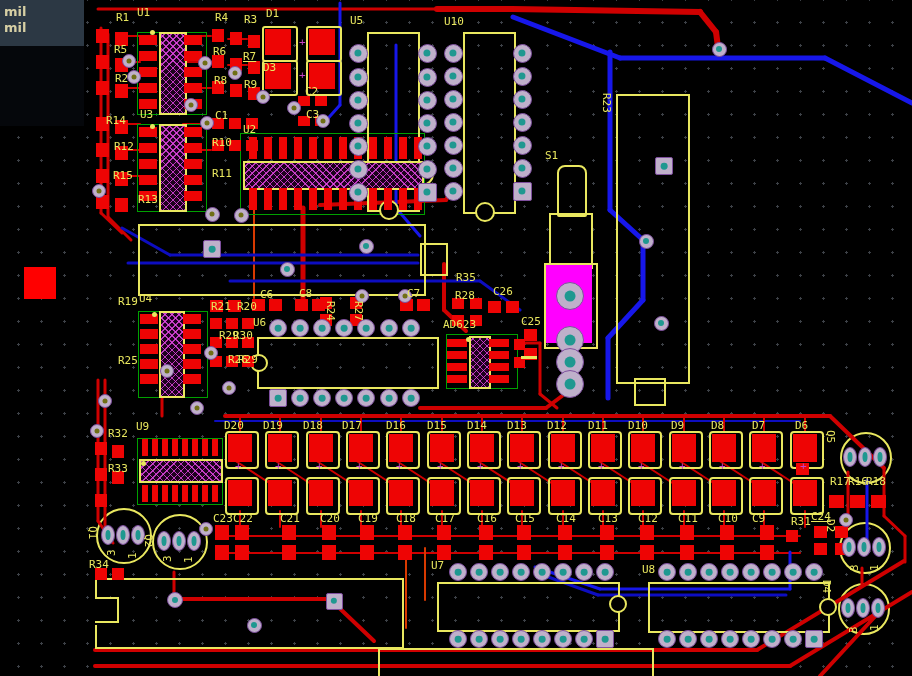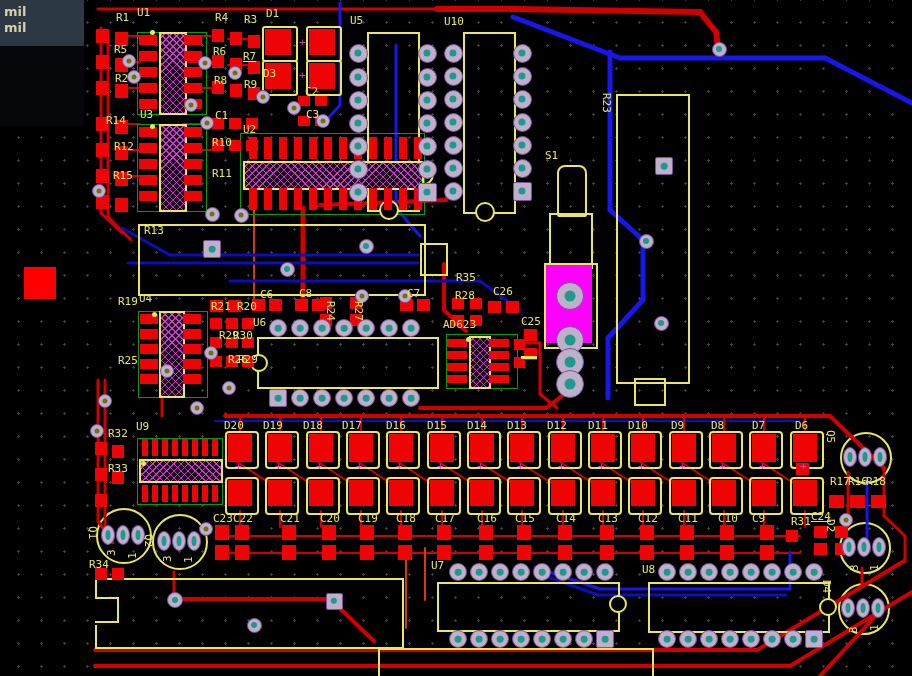--- a/index.html
+++ b/index.html
@@ -869,35 +869,35 @@
     <div class=" abs" style="left: 466px; top: 337px; width: 5px; height: 5px; background: rgb(233, 231, 95); border-radius: 50%; z-index: 6;"></div>
     <div class=" abs" style="left: 521px; top: 356px; width: 16px; height: 3px; background: rgb(233, 231, 95); z-index: 6;"></div>
     <span class="lbl" style="left: 116px; top: 12px;">R1</span>
     <span class="lbl" style="left: 137px; top: 7px;">U1</span>
     <span class="lbl" style="left: 215px; top: 12px;">R4</span>
     <span class="lbl" style="left: 244px; top: 14px;">R3</span>
     <span class="lbl" style="left: 266px; top: 8px;">D1</span>
     <span class="lbl" style="left: 114px; top: 44px;">R5</span>
     <span class="lbl" style="left: 213px; top: 46px;">R6</span>
     <span class="lbl" style="left: 243px; top: 51px; text-decoration: underline;">R7</span>
-    <span class="lbl" style="left: 263px; top: 68px;">D3</span>
+    <span class="lbl" style="left: 263px; top: 62px;">D3</span>
     <span class="lbl" style="left: 115px; top: 73px;">R2</span>
     <span class="lbl" style="left: 214px; top: 75px;">R8</span>
     <span class="lbl" style="left: 244px; top: 79px;">R9</span>
     <span class="lbl" style="left: 305px; top: 86px;">C2</span>
     <span class="lbl" style="left: 106px; top: 115px;">R14</span>
     <span class="lbl" style="left: 140px; top: 109px;">U3</span>
     <span class="lbl" style="left: 215px; top: 110px;">C1</span>
     <span class="lbl" style="left: 306px; top: 109px;">C3</span>
     <span class="lbl" style="left: 243px; top: 124px;">U2</span>
     <span class="lbl" style="left: 212px; top: 137px;">R10</span>
     <span class="lbl" style="left: 114px; top: 141px;">R12</span>
     <span class="lbl" style="left: 212px; top: 168px;">R11</span>
     <span class="lbl" style="left: 113px; top: 170px;">R15</span>
-    <span class="lbl" style="left: 138px; top: 225px; margin-left: 6px;">R13</span>
+    <span class="lbl" style="left: 138px; top: 194px;">R13</span>
     <span class="lbl" style="left: 350px; top: 15px;">U5</span>
     <span class="lbl" style="left: 444px; top: 16px;">U10</span>
     <span class="lbl" style="left: 612px; top: 93px; transform-origin: 0px 0px; transform: rotate(90deg);">R23</span>
     <span class="lbl" style="left: 545px; top: 150px;">S1</span>
     <span class="lbl" style="left: 118px; top: 296px;">R19</span>
     <span class="lbl" style="left: 139px; top: 293px;">U4</span>
     <span class="lbl" style="left: 211px; top: 301px;">R21</span>
     <span class="lbl" style="left: 237px; top: 301px;">R20</span>
     <span class="lbl" style="left: 260px; top: 289px;">C6</span>
     <span class="lbl" style="left: 299px; top: 288px;">C8</span>

